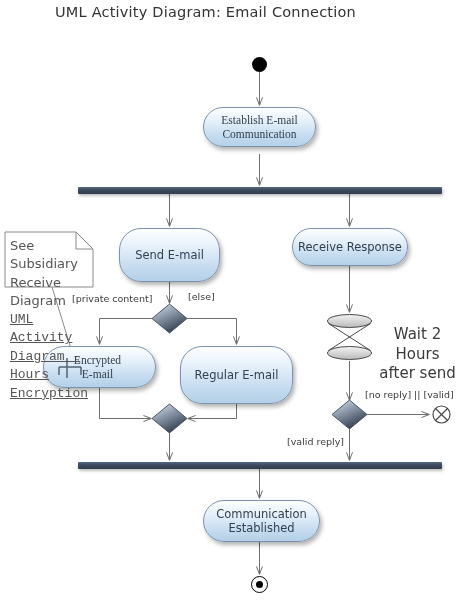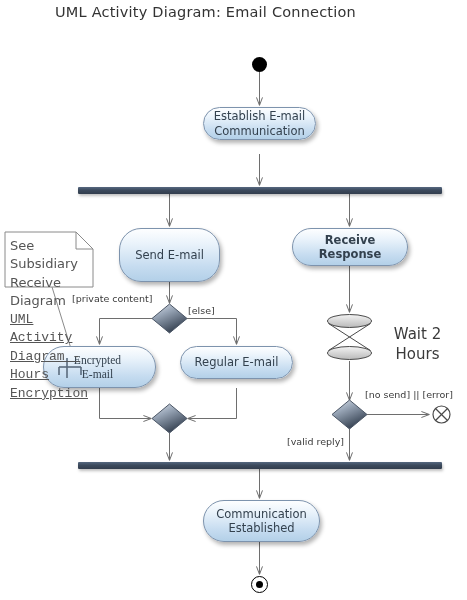--- a/index.html
+++ b/index.html
@@ -14,25 +14,25 @@
   
   .act{position:absolute;border:1px solid #7d93ad;border-radius:22px;
        background:linear-gradient(to bottom,#fdfeff 0%,#eaf3fb 28%,#c6dcf0 72%,#b3d0e8 100%);
        box-shadow:2px 3px 4px rgba(0,0,0,.30);
        display:flex;align-items:center;justify-content:center;
        text-align:center;font-size:11.5px;line-height:1.25;color:#33414e;
        box-sizing:border-box;}
   .act span{display:block;}
 
   
-  #n-establish{left:203px;top:107px;width:113px;height:33px;}
+  #n-establish{left:203px;top:107px;width:113px;height:40px;font-family:Liberation Serif, serif;}
   #n-send     {left:119px;top:228px;width:101px;height:54px;}
-  #n-receive  {left:292px;top:228px;width:116px;height:38px;font-weight:bold;}
+  #n-receive  {left:292px;top:228px;width:116px;height:38px;}
   #n-encrypted{left:43px; top:346px;width:113px;height:42px;}
-  #n-regular  {left:180px;top:346px;width:113px;height:33px;}
+  #n-regular  {left:180px;top:346px;width:113px;height:58px;}
   #n-comm     {left:203px;top:500px;width:117px;height:42px;}
 
   #n-encrypted{justify-content:center;padding-right:4px;font-family:Liberation Serif, serif;}
 
   
   .rake{position:absolute;left:12px;top:9px;width:30px;height:24px;}
 
   
   .bar{position:absolute;height:7px;border-radius:1px;
        background:linear-gradient(to bottom,#566880 0%,#3c4a5d 45%,#323d4d 100%);
@@ -48,21 +48,21 @@
          box-sizing:border-box;}
   #final i{position:absolute;left:3.5px;top:3.5px;width:7px;height:7px;
            border-radius:50%;background:#000;display:block;}
   #note-text{position:absolute;left:10px;top:237px;width:80px;
              font-size:13px;line-height:1.42;color:#555;}
   #note-text .lnk{text-decoration:underline;font-family:Liberation Mono, monospace;}
 
   
   .lbl{position:absolute;font-size:9.5px;color:#3a3a3a;white-space:nowrap;}
   #lbl-private{left:72px; top:293px;}
-  #lbl-else   {left:188px;top:305px;}
+  #lbl-else   {left:188px;top:291px;}
   #lbl-wait   {left:370px;top:325px;line-height:1.3;white-space:normal;width:95px;
                text-align:center;font-size:15px;}
   #lbl-noreply{left:365px;top:389px;}
   #lbl-valid  {left:287px;top:436px;}
 </style>
 </head>
 <body>
 
 <div id="canvas">
 
@@ -202,17 +202,18 @@
     <div>Receive Diagram</div>
     <div class="lnk">UML Activity</div>
     <div class="lnk">Diagram - Hours</div>
     <div class="lnk">Encryption</div>
   </div>
 
   <div class="lbl" id="lbl-private">[private content]</div>
   <div class="lbl" id="lbl-else">[else]</div>
   <div class="lbl" id="lbl-wait">
     <div>Wait 2 Hours</div>
-  </div>
-  <div class="lbl" id="lbl-noreply">[no send]  ||  [error]</div>
+    <div>after send</div>
+  </div>
+  <div class="lbl" id="lbl-noreply">[no reply]  ||  [valid]</div>
   <div class="lbl" id="lbl-valid">[valid reply]</div>
 
 </div>
 
 </body></html>

